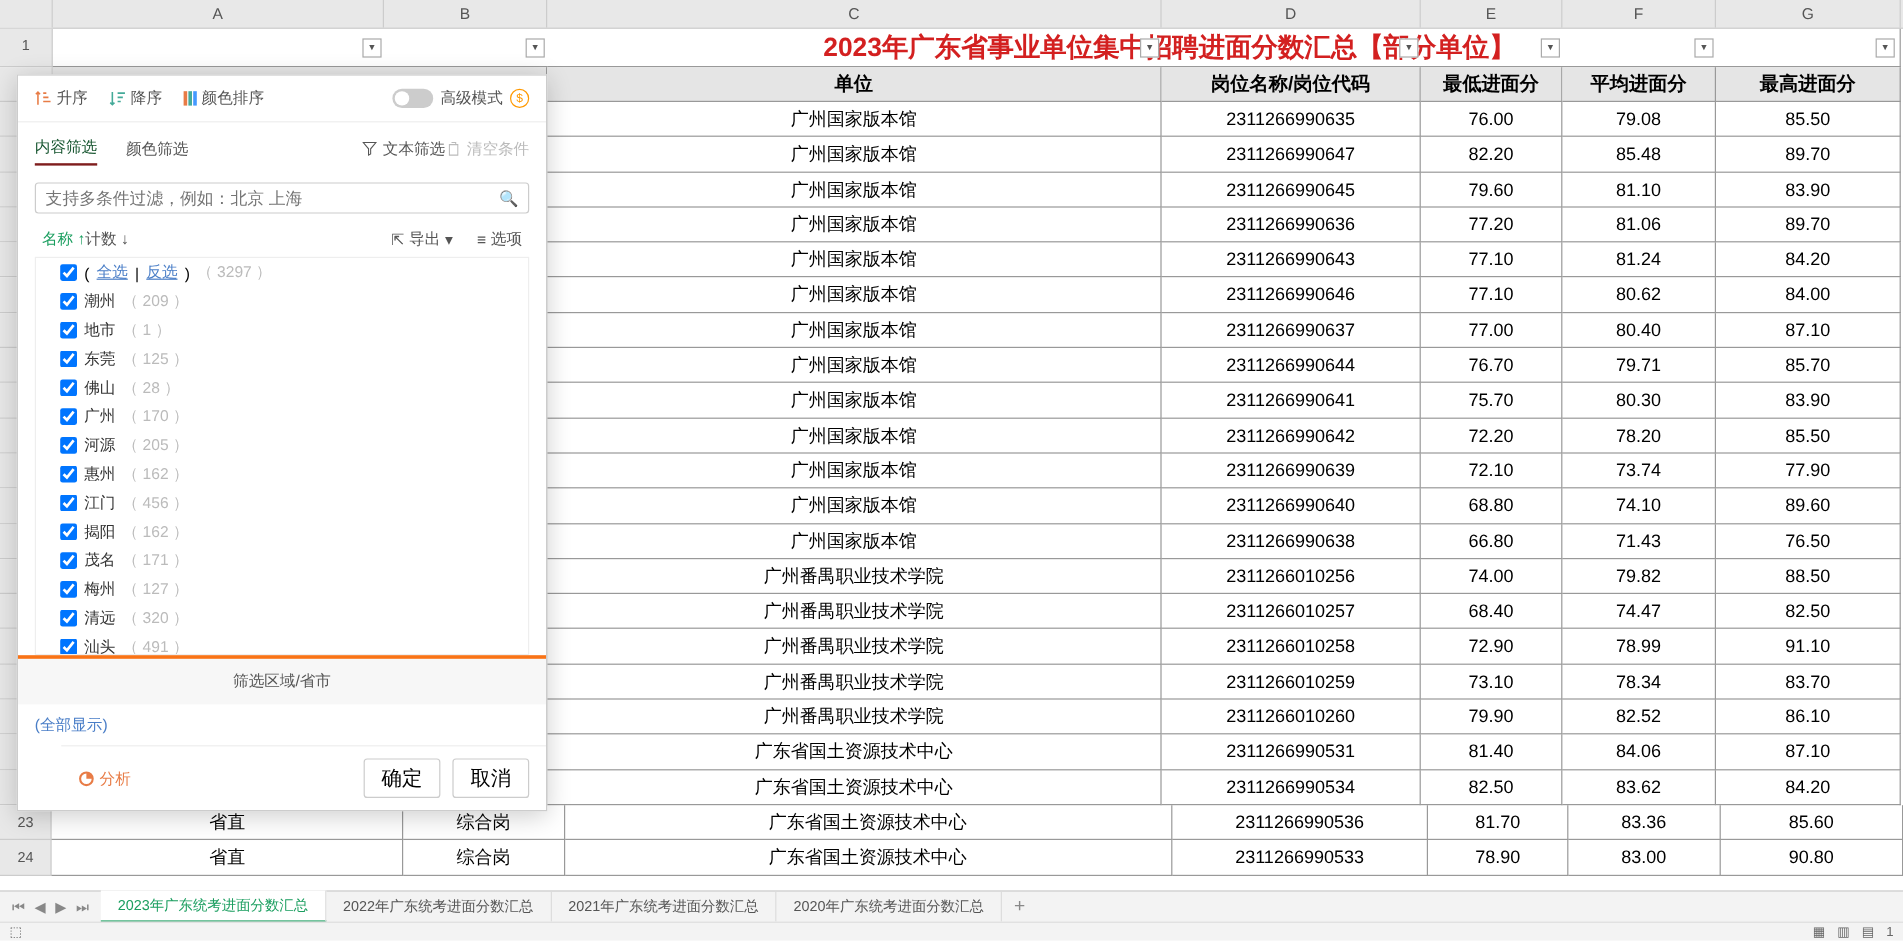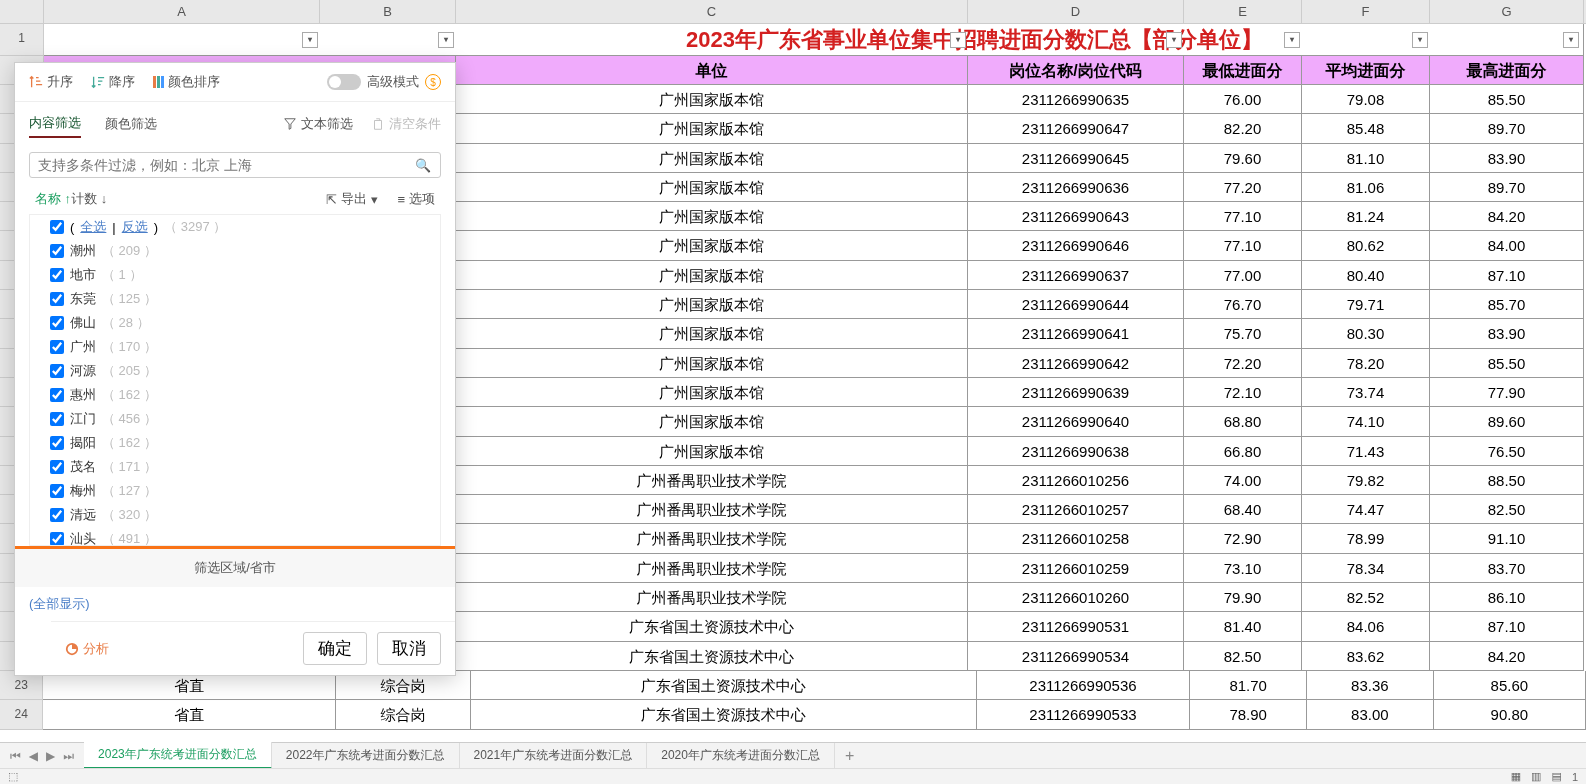--- a/index.html
+++ b/index.html
@@ -18,21 +18,21 @@
 .rh { width: 44px; background: #e8e8e8; border-right: 1px solid #ccc; border-bottom: 1px solid #ccc; text-align: center; font-size: 12px; color: #555; line-height: 29px; }
 .cell { border-right: 1px solid #999; border-bottom: 1px solid #999; font-size: 15px; line-height: 29px; padding: 0 6px; overflow: hidden; white-space: nowrap; position: relative; }
 .filter-btn { position: absolute; right: 2px; top: 50%; transform: translateY(-50%); width: 16px; height: 16px; background: #fff; border: 1px solid #aaa; display: flex; align-items: center; justify-content: center; font-size: 8px; color: #555; cursor: pointer; }
 
 
 .title-row .cell { font-size: 22px; font-weight: bold; color: #d32020; text-align: center; border-bottom: 1px solid #999; }
 .title-row { height: 32px; }
 .title-row .cell { line-height: 32px; }
 
 
-.hdr-row .cell { background: #f0abfc; font-weight: bold; text-align: center; font-size: 16px; border-bottom: 1px solid #999; }
+.hdr-row .cell { background: #e5e5e5; font-weight: bold; text-align: center; font-size: 16px; border-bottom: 1px solid #999; }
 .hdr-row { height: 29px; }
 
 
 .data-row .cell { text-align: center; font-size: 15px; }
 .dc-c { width: 512px; }
 .dc-d { width: 216px; }
 .dc-e { width: 118px; }
 .dc-f { width: 128px; }
 .dc-g { width: 154px; }
 .dc-ab { width: 412px; } 
@@ -47,21 +47,21 @@
 .tb-btn { display: flex; align-items: center; gap: 4px; color: #555; cursor: pointer; }
 .tb-btn svg { width: 14px; height: 14px; }
 .toggle { width: 34px; height: 16px; border-radius: 10px; background: #ccc; position: relative; display: inline-block; }
 .toggle::after { content: ""; width: 12px; height: 12px; background: #fff; border-radius: 50%; position: absolute; top: 2px; left: 2px; }
 .adv-label { color: #555; }
 .coin { width: 16px; height: 16px; border-radius: 50%; border: 1.5px solid #f90; color: #f90; font-size: 10px; display: inline-flex; align-items: center; justify-content: center; }
 
 .panel-tabs { display: flex; align-items: center; padding: 8px 14px; gap: 24px; }
 .tab { color: #555; cursor: pointer; padding: 4px 0; }
 .tab.active { color: #14532d; border-bottom: 2px solid #7f1d1d; font-weight: 500; }
-.tab-right { margin-left: auto; display: flex; gap: 18px; }
+.tab-right { margin-left: auto; display: flex; }
 
 .search-box { margin: 6px 14px; border: 1px solid #ccc; border-radius: 3px; display: flex; align-items: center; padding: 4px 8px; }
 .search-box input { border: none; outline: none; flex: 1; font-size: 14px; color: #555; }
 .search-box .mag { color: #888; }
 
 .list-hdr { display: flex; align-items: center; padding: 6px 20px; color: #555; }
 .list-hdr .lbl { color: #1a9e5f; }
 .list-hdr .export { margin-left: auto; display: flex; gap: 20px; color: #555; }
 
 .items { flex: 1; overflow: auto; padding: 0 20px; border: 1px solid #eee; margin: 0 14px; }

